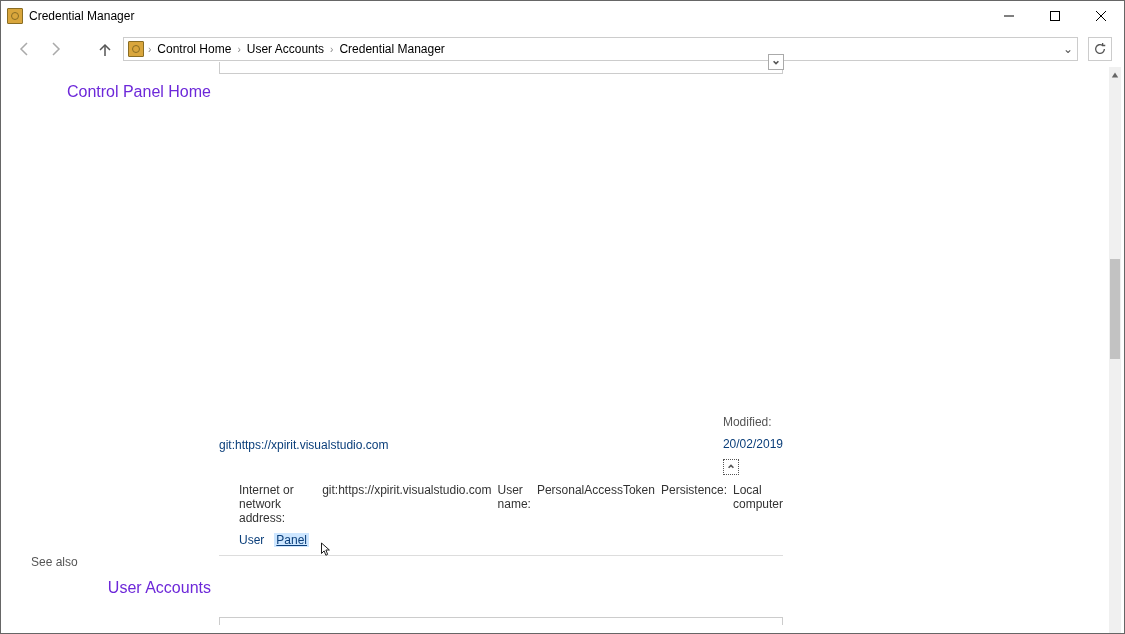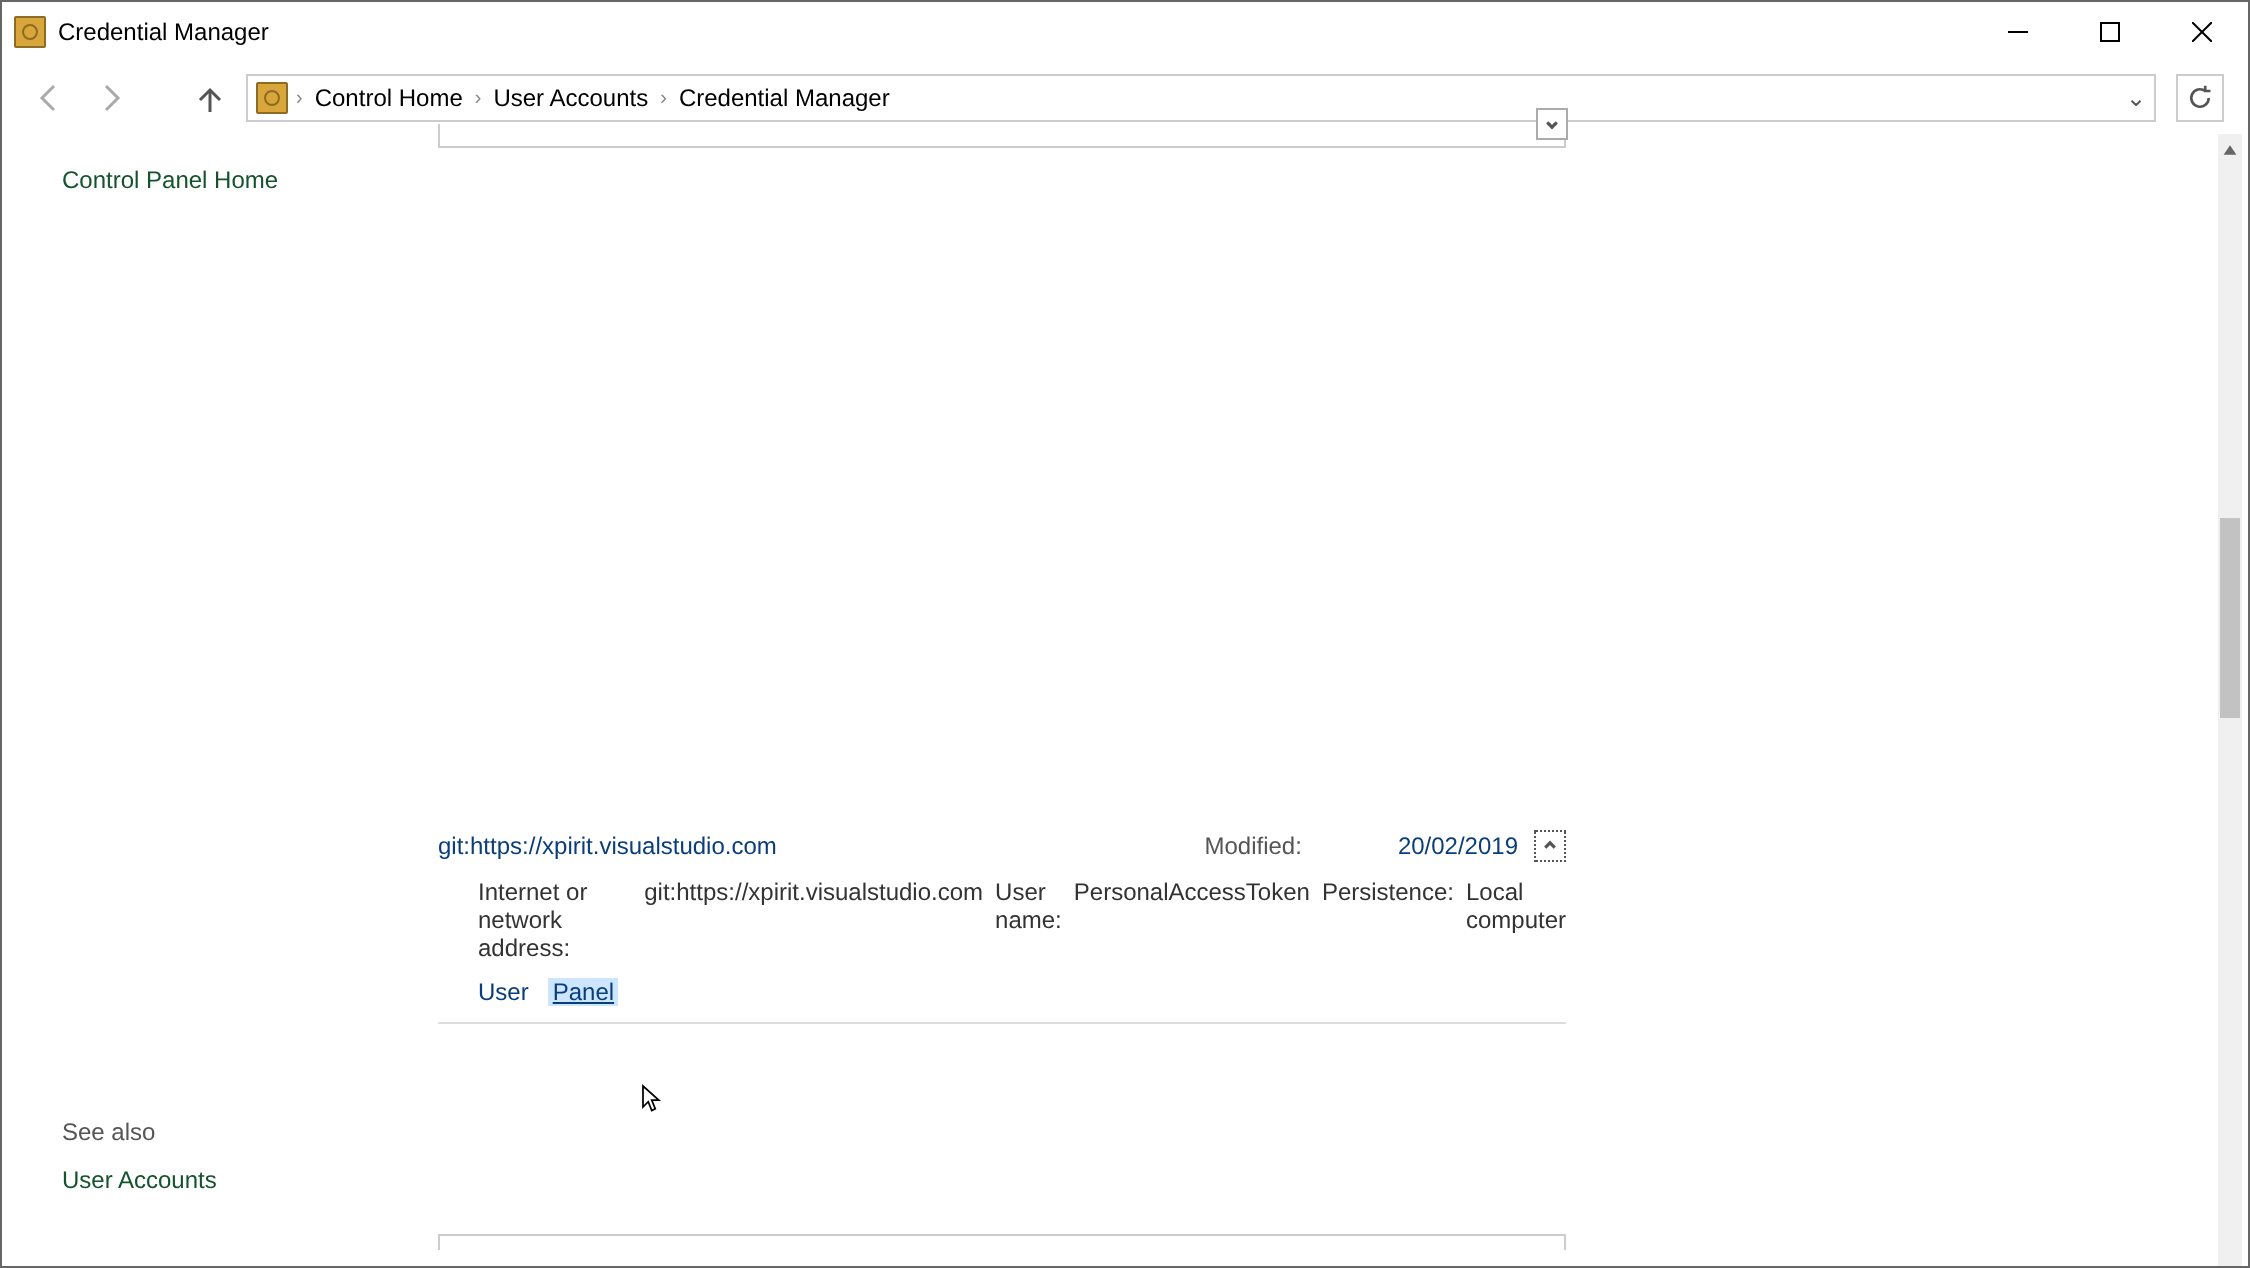--- a/index.html
+++ b/index.html
@@ -30,35 +30,35 @@
   .search-box input { border:none; outline:none; flex:1; font-size:12px; color:#555;}
   .search-box svg { width:14px; height:14px; stroke:#888; fill:none; stroke-width:1.5; margin-right:6px;}
 
   .content { display:flex; height: calc(100% - 66px); position:relative; }
   .scroll-track { position:absolute; right:3px; top:0; width:12px; height:100%; background:#f0f0f0;}
   .scroll-up { position:absolute; top:0; left:0; right:0; height:16px; display:flex; align-items:center; justify-content:center;}
   .scroll-thumb { position:absolute; top:192px; left:1px; right:1px; height:100px; background:#c2c2c2;}
   .scroll-up svg { width:8px; height:8px; fill:#666;}
 
   .left-panel { width:210px; padding:16px 0 16px 30px; display:flex; flex-direction:column; justify-content:space-between; height:100%;}
-  .link { color:#14532d; cursor:pointer; font-size:12px; margin-bottom:12px;}
+  .link { color:#6d28d9; cursor:pointer; font-size:16px; margin-bottom:12px;text-align:right;}
   .see-also-label { color:#555; margin-bottom:10px;}
   .bottom-links { margin-bottom:8px;}
 
   .main-panel { flex:1; padding-right:30px; position:relative;}
   .top-item-stub { position:absolute; top:-5px; left:8px; width:564px; height:12px; border-left:1px solid #ccc; border-right:1px solid #ccc; border-bottom:1px solid #ccc;}
   .stub-expand { position:absolute; right:-2px; top:-8px; width:16px; height:16px; border:1px solid #aaa; display:flex; align-items:center; justify-content:center; background:#fff;}
   .stub-expand svg{width:8px;height:8px;stroke:#555;fill:none;stroke-width:2;}
 
   .cred-item { position:absolute; top:344px; left:8px; width:564px; }
   .cred-header { display:flex; justify-content:space-between; align-items:center; padding: 4px 0;}
   .cred-title { color:#0a3e7a; font-size:12px;}
-  .cred-right { display:flex; align-items:center; gap:8px;}
+  .cred-right { display:flex; align-items:flex-start; gap:8px;flex-direction:column;}
   .mod-label{ color:#555;}
-  .mod-date { color:#0a3e7a;margin-left:40px;}
+  .mod-date { color:#0a3e7a;}
   .collapse-btn { width:16px; height:16px; border:1px dotted #555; display:flex; align-items:center; justify-content:center;}
   .collapse-btn svg{width:8px;height:8px;stroke:#555;fill:none;stroke-width:2;}
   .cred-details { padding: 4px 0 4px 20px; display:flex; flex-direction:row; gap:6px; font-size:12px;}
   .detail-row { display:flex; gap:6px;}
   .detail-label { color:#333;}
   .detail-value { color:#333;}
   .actions-row { display:flex; gap:10px; padding:4px 0 6px 20px;}
   .action-link { color:#0a3e7a; font-size:12px; cursor:pointer;}
   .action-link.remove { text-decoration:underline; background:#cde6ff; padding:0 2px;}
   .cursor-icon { position:absolute; left:99px; top:130px; width:14px; height:18px;}

